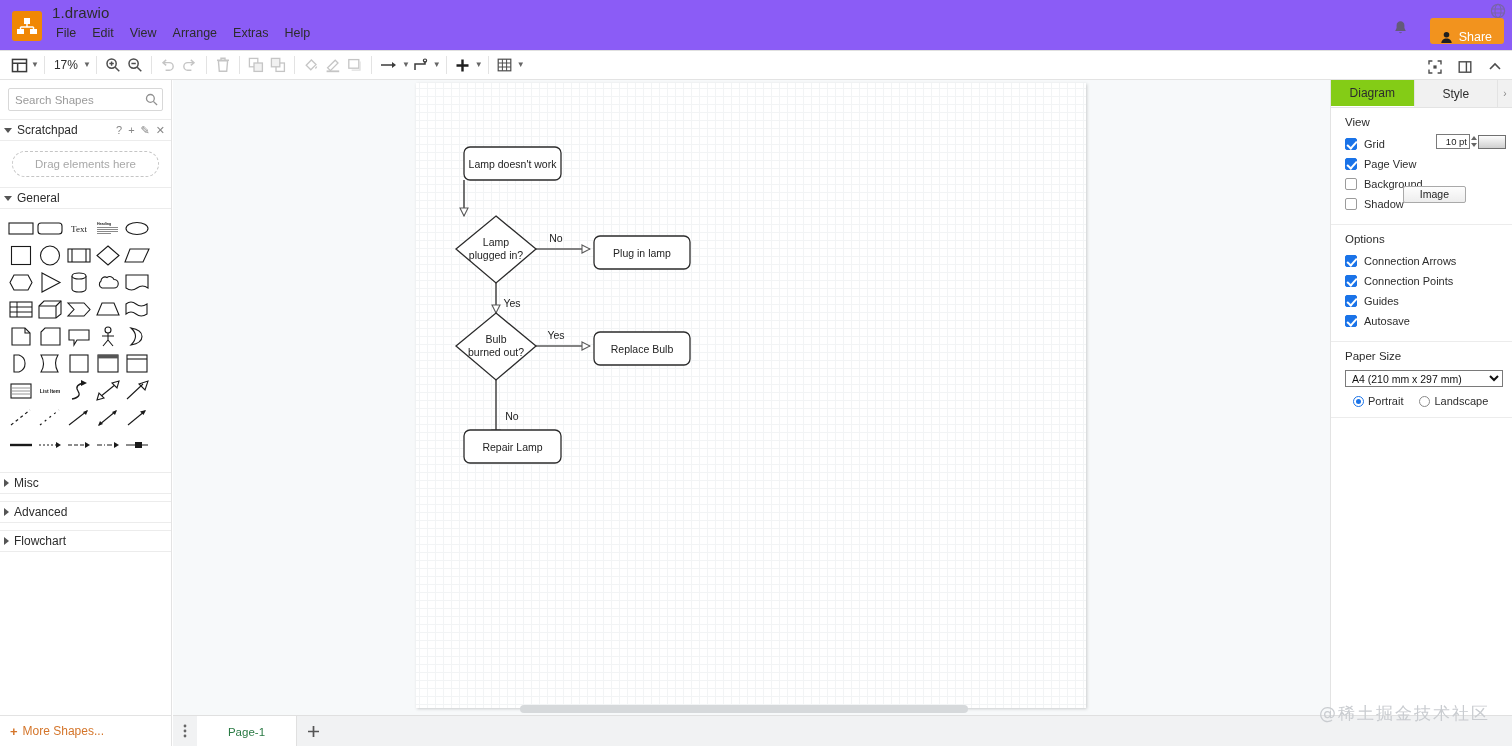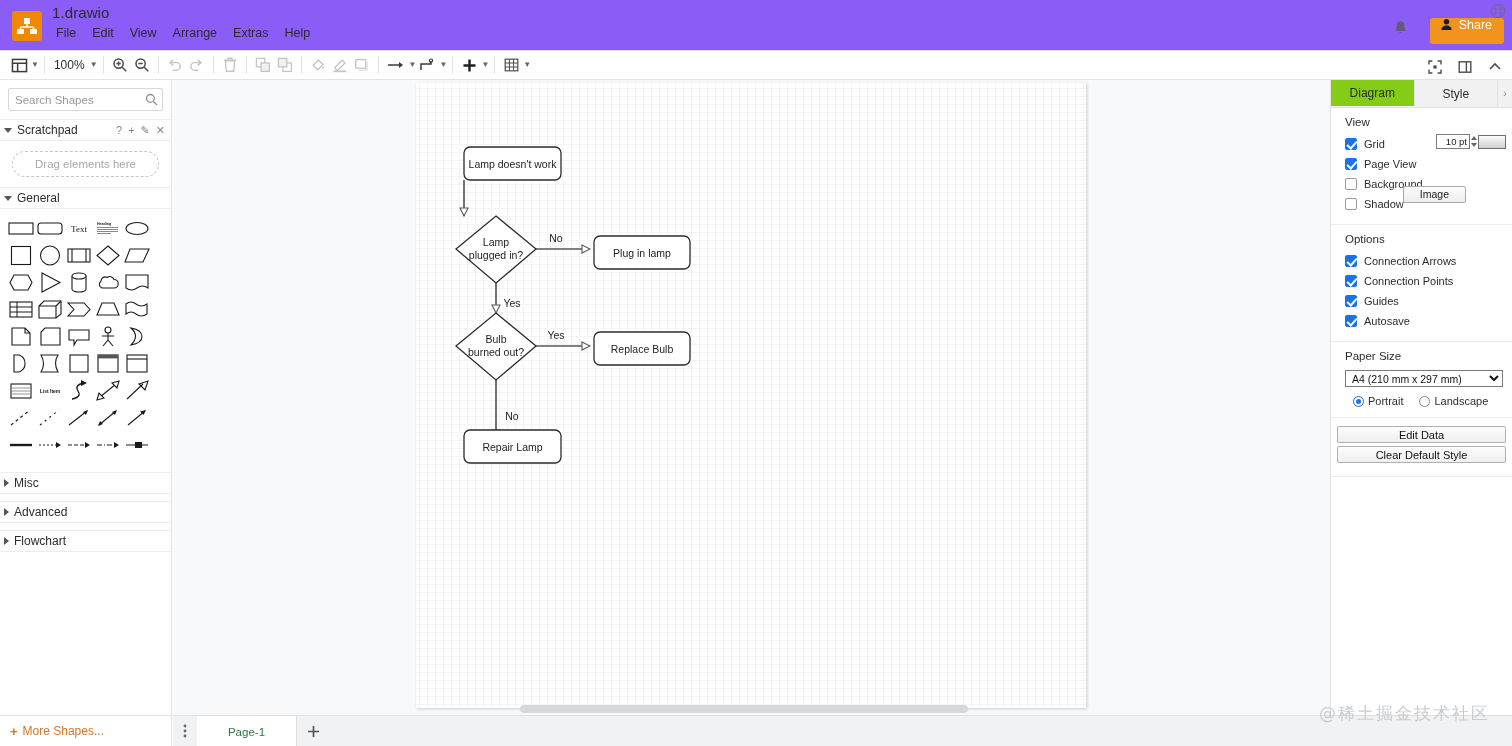--- a/index.html
+++ b/index.html
@@ -33,21 +33,21 @@
     line-height: 15px;
   }
   .menubar .mi:first-child { padding-left: 4px; }
   .globe-icon { position: absolute; right: 6px; top: 3px; opacity: .55; }
   .bell-icon { position: absolute; right: 104px; top: 20px; opacity: .8; }
   .share-btn {
     position: absolute; right: 8px; top: 18px;
     height: 26px; padding: 0 12px 0 10px;
     background: #f2931e; border: none; border-radius: 3px;
     color: #ffffff; font-size: 12.5px; font-family: "Liberation Sans", sans-serif;
-    display: flex; align-items: flex-start; gap: 6px; cursor: pointer;
+    display: flex; align-items: flex-end; gap: 6px; cursor: pointer;
   }
   .share-btn svg { display: block; }
 
   
   .toolbar {
     position: absolute; left: 0; top: 51px; width: 1512px; height: 29px;
     background: #ffffff; border-bottom: 1px solid #e3e3e3;
     display: flex; align-items: center;
   }
   .tb-btn {
@@ -269,21 +269,21 @@
   <div class="toolbar">
     <div style="width:8px"></div>
     <div class="tb-btn">
       <svg width="17" height="15" viewBox="0 0 18 16">
         <rect x="1.5" y="1.5" width="15" height="13" fill="none" stroke="#3b3b3b" stroke-width="1.6"></rect>
         <path d="M1.5 5.5 H16.5 M7 5.5 V14.5" stroke="#3b3b3b" stroke-width="1.6"></path>
       </svg>
     </div>
     <span class="tb-caret">▼</span>
     <div class="tb-sep"></div>
-    <span class="tb-zoom">100%</span>
+    <span class="tb-zoom">17%</span>
     <span class="tb-caret">▼</span>
     <div class="tb-sep"></div>
     <div class="tb-btn">
       <svg width="16" height="16" viewBox="0 0 16 16">
           <circle cx="6.6" cy="6.6" r="4.6" fill="none" stroke="#4d4d4d" stroke-width="1.5"></circle>
           <path d="M10.2 10.2 L14.3 14.3 M4.4 6.6h4.4 M6.6 4.4v4.4" stroke="#4d4d4d" stroke-width="1.5"></path>
         </svg>
     </div>
     <div class="tb-btn">
       <svg width="16" height="16" viewBox="0 0 16 16">
@@ -844,24 +844,20 @@
         <option>A4 (210 mm x 297 mm)</option>
       </select>
       <div class="orient-row">
         <span class="radio on"></span>
         <span class="orient-lbl">Portrait</span>
         <span class="radio"></span>
         <span class="orient-lbl">Landscape</span>
       </div>
     </div>
 
-    <div class="rp-section" style="padding:8px 6px 10px 6px;">
-      <button class="wide-btn">Edit Data</button>
-      <button class="wide-btn">Clear Default Style</button>
-    </div>
   </div>
 
   <div class="bottombar">
     <div class="tab-menu-dots">
       <svg width="4" height="16" viewBox="0 0 4 16">
           <circle cx="2" cy="3" r="1.4" fill="#666"></circle>
           <circle cx="2" cy="8" r="1.4" fill="#666"></circle>
           <circle cx="2" cy="13" r="1.4" fill="#666"></circle>
         </svg>
     </div>

